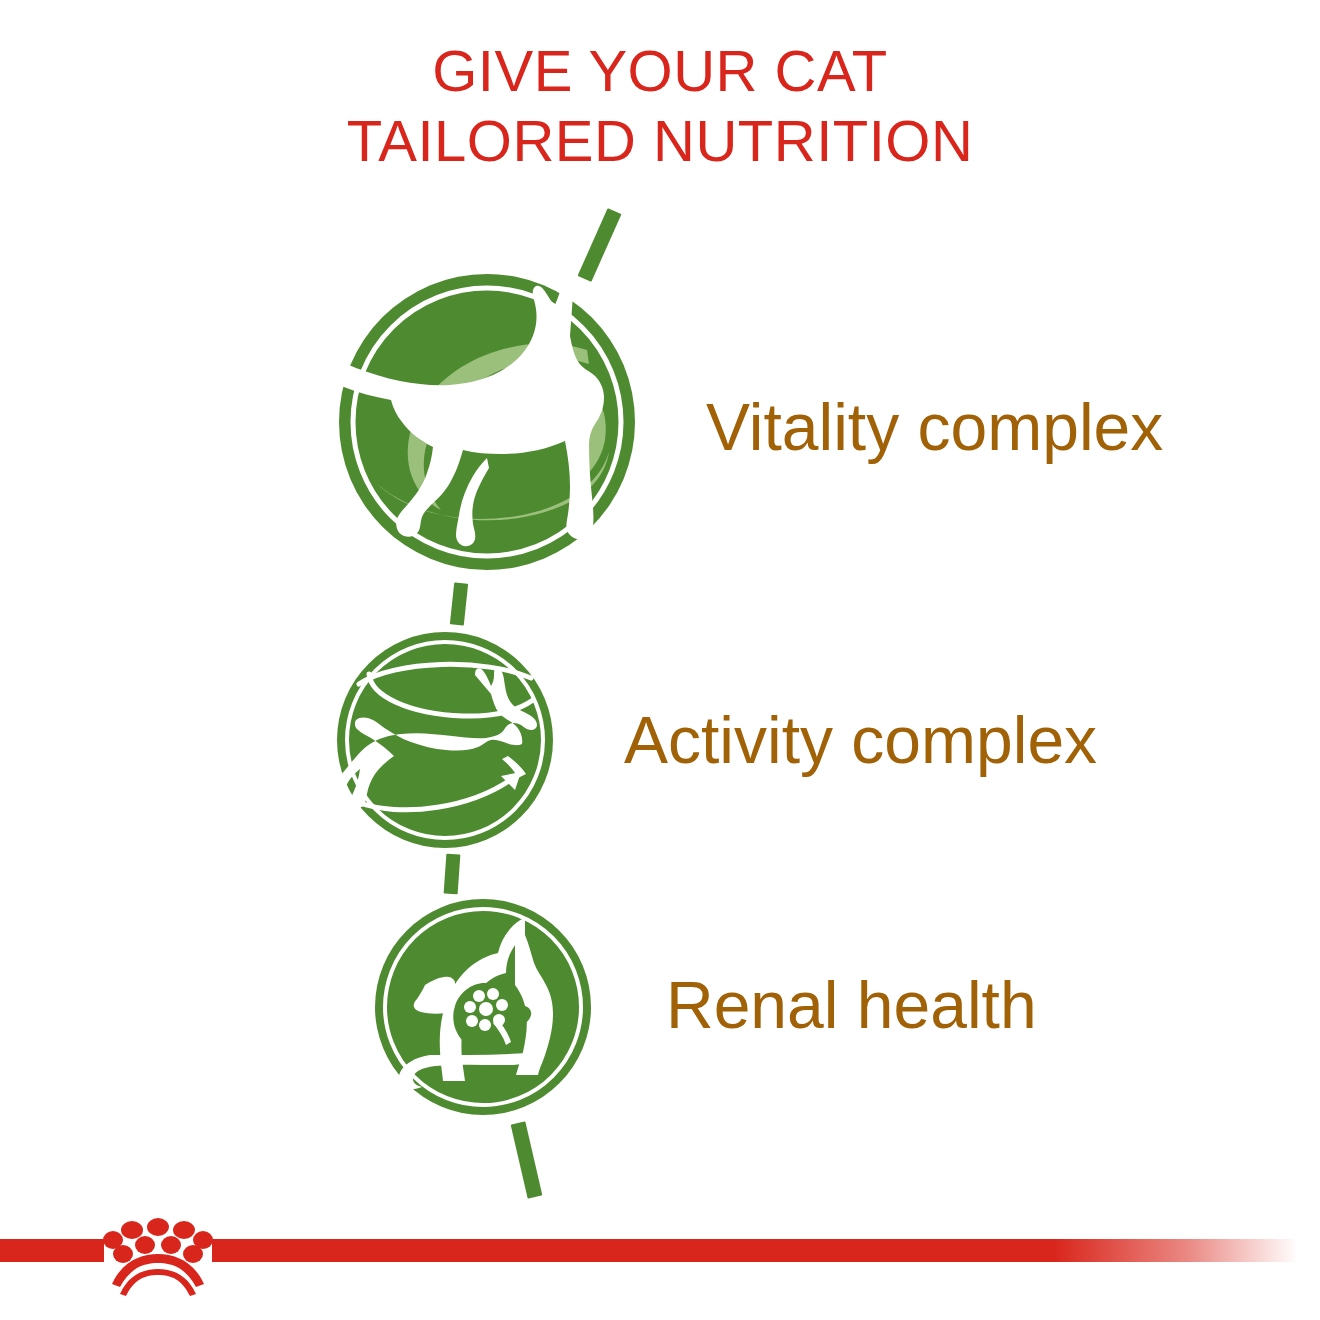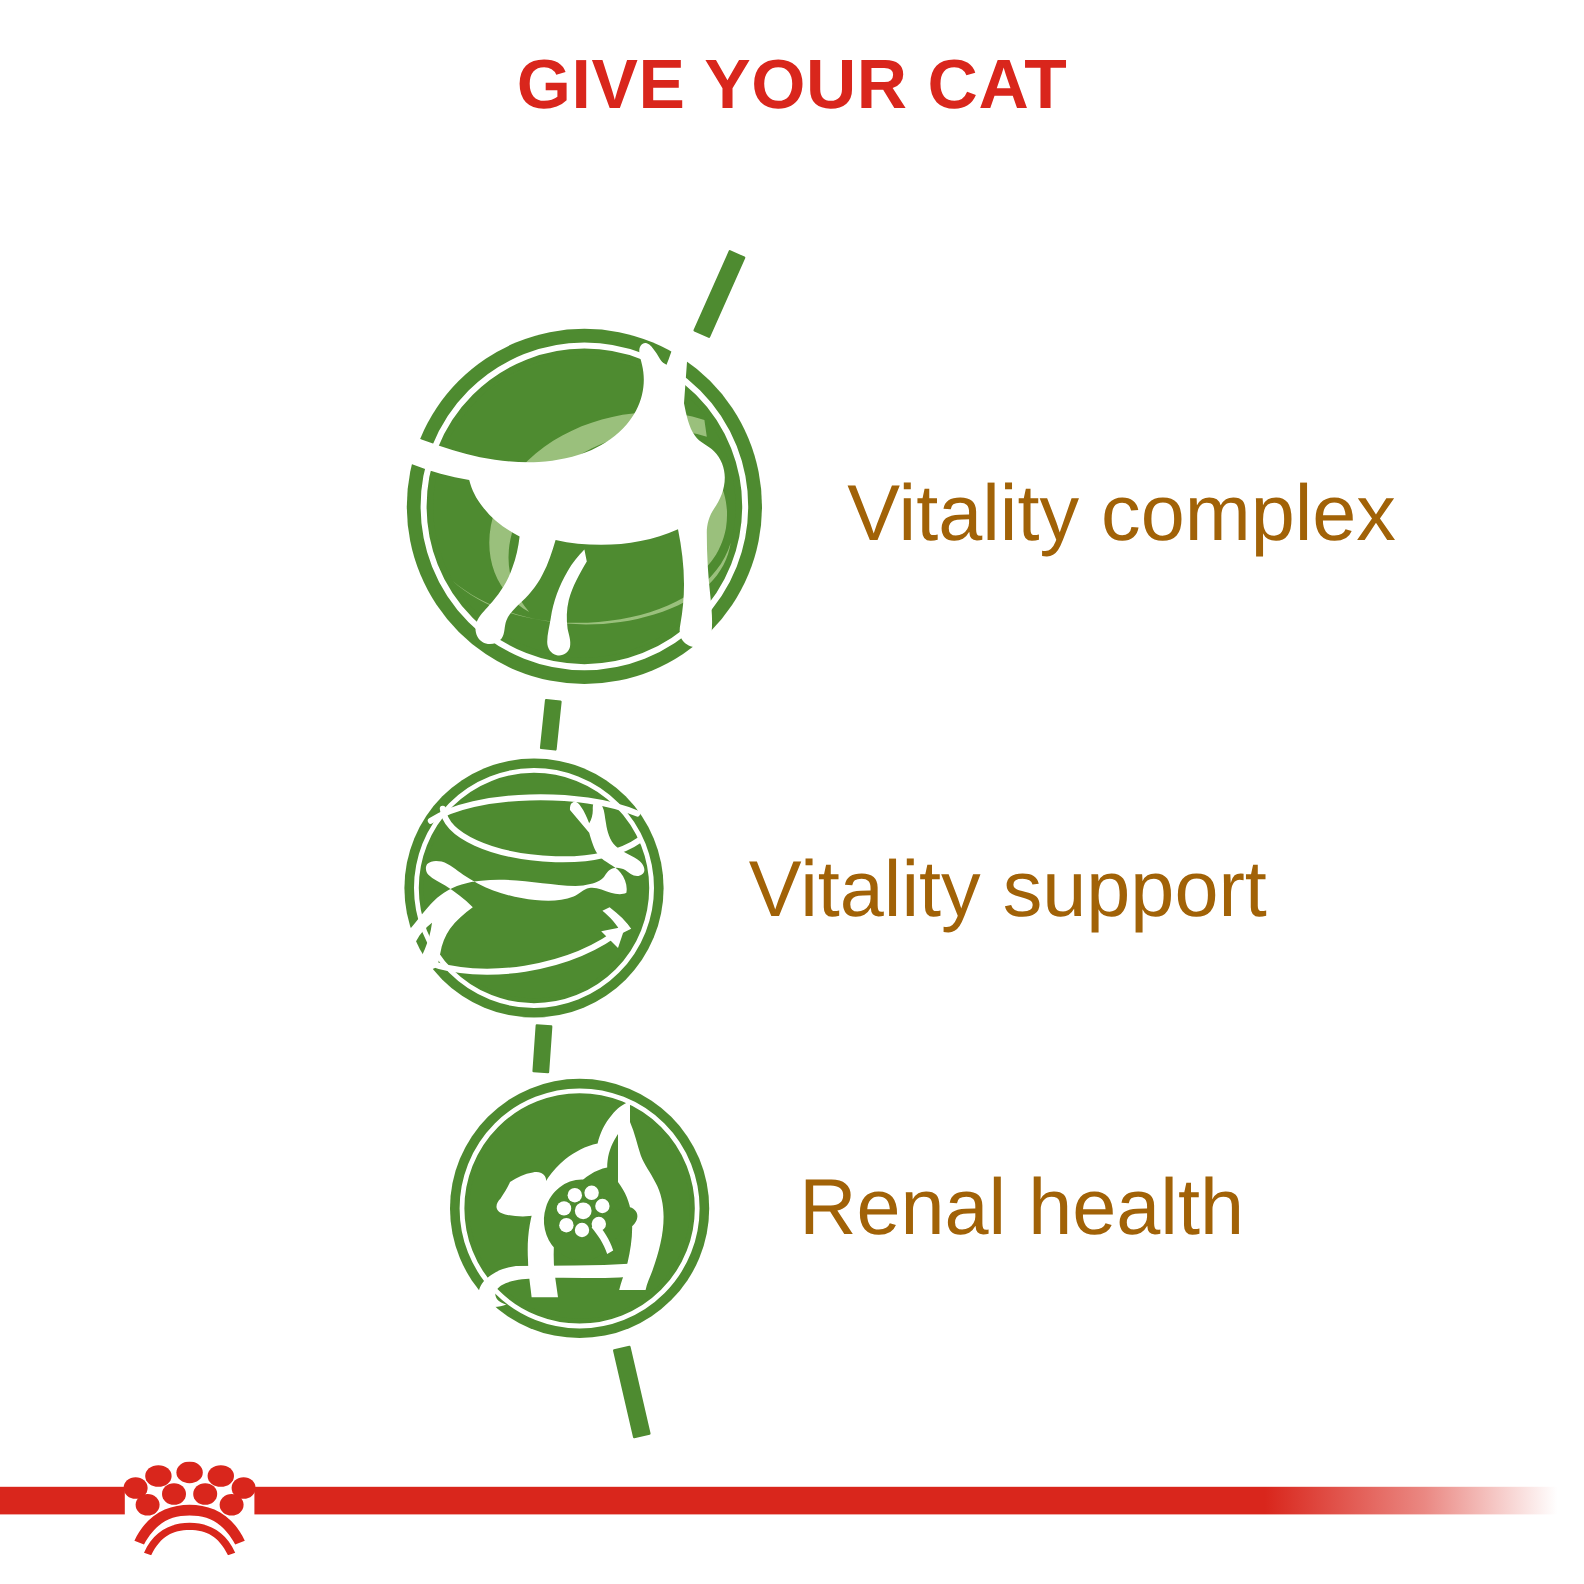--- a/index.html
+++ b/index.html
@@ -25,21 +25,21 @@
 
   
   .headline {
     position: absolute;
     left: 0;
     top: 36px;
     width: 1320px;
     text-align: center;
     color: #d9261c;
     font-family: "Liberation Sans", sans-serif;
-    font-weight: bold;
+    font-weight: normal;
     font-size: 58px;
     line-height: 70px;
     letter-spacing: 0.5px;
     text-transform: uppercase;
   }
   .headline .line { display: block; white-space: nowrap; }
 
   
   .benefit-label {
     position: absolute;
@@ -98,20 +98,21 @@
   }
   #crown-logo svg { display: block; width: 100%; height: 100%; }
 </style>
 </head>
 <body>
 
 <div id="stage">
 
   <div class="headline">
     <span class="line">GIVE YOUR CAT</span>
+    <span class="line">TAILORED NUTRITION</span>
   </div>
 
   <div class="dash" id="dash-top"></div>
   <div class="dash" id="dash-mid-1"></div>
   <div class="dash" id="dash-mid-2"></div>
   <div class="dash" id="dash-bottom"></div>
 
   <div class="icon-wrap" id="icon-1">
     <svg viewBox="0 0 300 300" xmlns="http://www.w3.org/2000/svg">
       <circle cx="150" cy="150" r="148" fill="#4e8b30"></circle>
@@ -141,21 +142,21 @@
 
       <path d="M22 172 C64 188 140 180 186 142" fill="none" stroke="#ffffff" stroke-width="5" stroke-linecap="round"></path>
       <path d="M186 142 l-20 4 l14 14 Z" fill="#ffffff"></path>
       <path d="M173 126 c8 6 14 12 18 18 l-8 4 c-4 -8 -10 -14 -16 -19 Z" fill="#ffffff"></path>
 
       <g fill="#ffffff">
         <path d="M156 64 c2 7 4 14 8 19 c5 6 13 8 18 14 c4 5 6 11 5 17 c-4 2 -9 1 -13 0 c-6 -2 -12 -5 -18 -4 c-5 1 -8 5 -13 7 c-10 4 -21 4 -32 3 c-12 -1 -24 -4 -35 -8 c-9 -3 -17 -8 -25 -13 c-6 -4 -11 -9 -18 -11 c-4 -1 -9 -1 -12 2 c-2 3 -1 7 1 9 c4 4 9 6 14 9 c8 5 16 11 23 18 c-7 5 -14 11 -19 18 c-4 6 -7 13 -8 20 c-1 4 -1 9 -4 12 c-3 3 -9 2 -11 -2 c-2 -4 0 -9 2 -13 c3 -7 5 -14 6 -22 c-5 4 -10 9 -13 15 c-3 5 -4 11 -7 15 c-3 4 -10 4 -12 0 c-2 -4 0 -9 3 -12 c6 -8 13 -15 19 -23 c6 -7 12 -15 20 -20 c9 -6 20 -9 31 -10 c17 -2 34 0 51 2 c11 1 23 3 34 2 c5 -1 11 -2 15 -5 c3 -2 4 -6 7 -8 c4 -3 9 -2 13 0 c3 2 6 5 10 5 c3 0 6 -2 6 -5 c0 -4 -3 -7 -6 -9 c-6 -4 -13 -6 -18 -11 c-5 -5 -7 -12 -8 -19 c-1 -5 -1 -10 -3 -14 c-1 -3 -4 -5 -6 -4 c-2 1 -2 4 -2 7 c0 4 -1 8 -3 11 c-2 -5 -4 -10 -7 -14 c-2 -3 -5 -5 -7 -3 c-2 1 -2 4 -2 6 Z"></path>
       </g>
     </svg>
   </div>
-  <div class="benefit-label" id="label-2">Vitality support</div>
+  <div class="benefit-label" id="label-2">Activity complex</div>
 
   <div class="icon-wrap" id="icon-3">
     <svg viewBox="0 0 220 220" xmlns="http://www.w3.org/2000/svg">
       <circle cx="110" cy="110" r="108" fill="#4e8b30"></circle>
       <circle cx="110" cy="110" r="98" fill="none" stroke="#ffffff" stroke-width="4"></circle>
       <circle cx="110" cy="110" r="92" fill="#4e8b30"></circle>
 
       <g fill="#ffffff">
         <path d="M152 38 c4 9 6 19 9 28 c3 8 8 14 12 22 c5 9 7 19 7 29 c0 15 -4 30 -9 44 c-2 6 -5 11 -6 17 l-22 0 c2 -8 5 -15 7 -23 c3 -13 5 -27 3 -40 c-1 -10 -5 -19 -11 -27 l0 -50 Z"></path>
         <path d="M152 38 c-5 4 -10 9 -13 15 c-4 7 -6 15 -6 23 c-10 2 -19 8 -26 16 c-8 9 -13 20 -16 32 c-3 13 -3 26 -2 39 c1 7 2 14 3 21 l-22 0 c-1 -10 -3 -21 -3 -31 c-1 -17 1 -34 7 -50 c5 -13 13 -25 24 -34 c8 -6 17 -11 27 -13 c2 -9 6 -17 12 -24 c4 -5 9 -9 15 -11 Z"></path>

